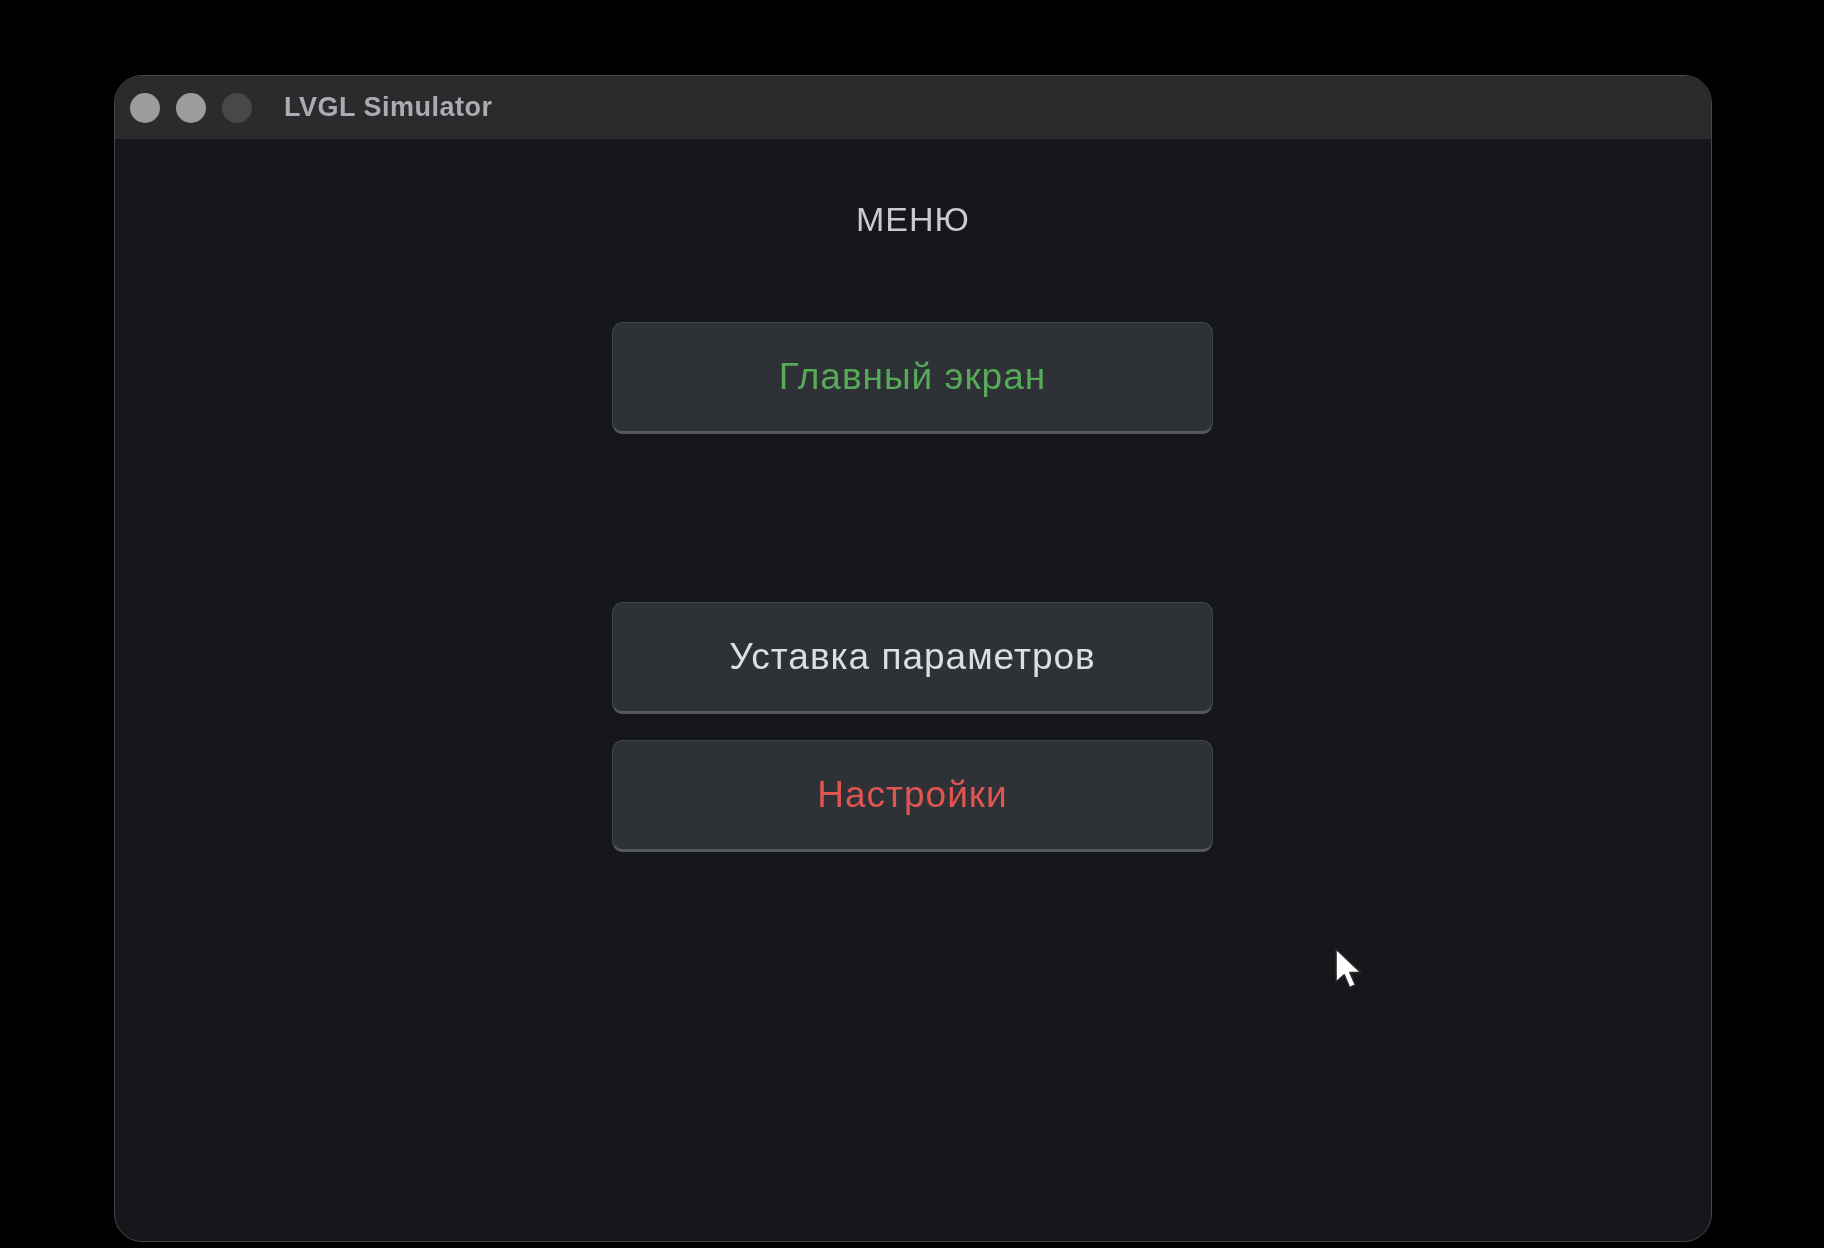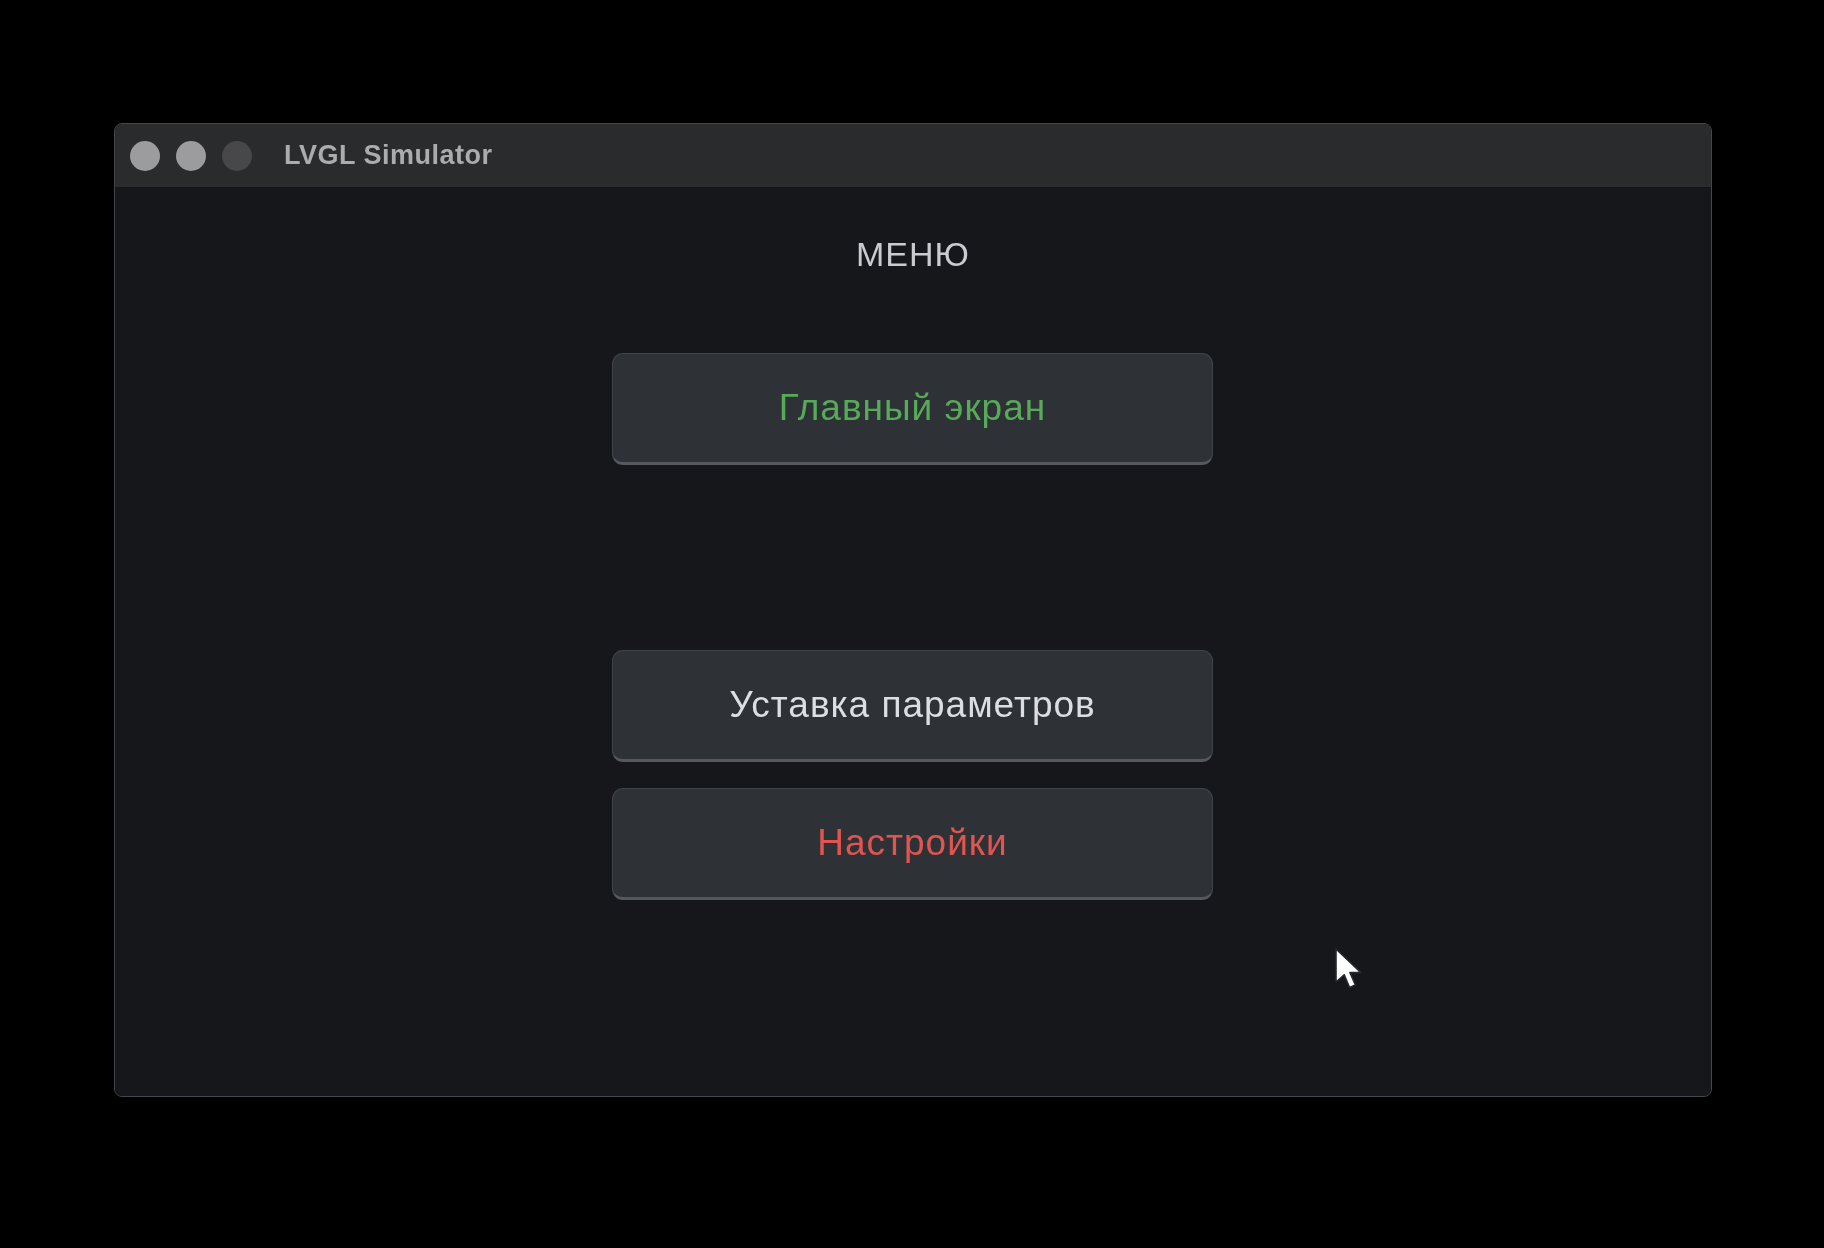--- a/index.html
+++ b/index.html
@@ -11,27 +11,26 @@
     overflow: hidden;
     font-family: "Liberation Sans", sans-serif;
   }
 
   
   .app-window {
     position: absolute;
     left: 114px;
     top: 75px;
     width: 1598px;
-    height: 974px;
+    height: 1167px;
     background: #15171b;
     border: 1px solid #43464c;
-    border-radius: 8px;
+    border-radius: 28px;
     box-sizing: border-box;
     overflow: hidden;
-    margin-top: 48px;
   }
 
   
   .titlebar {
     height: 63px;
     background: #2a2b2d;
     display: flex;
     align-items: center;
     padding-left: 15px;
     box-sizing: border-box;
@@ -57,21 +56,21 @@
 
   
   .screen {
     position: relative;
     width: 100%;
     height: 960px;
     background: #15171b;
   }
   .menu-title {
     position: absolute;
-    top: 48px;
+    top: 61px;
     left: 0;
     right: 0;
     text-align: center;
     font-size: 34px;
     font-weight: 500;
     color: #c9cbd0;
     letter-spacing: 1px;
   }
 
   .menu-button {
@@ -86,21 +85,21 @@
     border-radius: 11px;
     display: flex;
     align-items: center;
     justify-content: center;
     font-size: 37px;
     font-weight: 500;
     letter-spacing: 1px;
     cursor: default;
     white-space: nowrap;
   }
-  .btn-1 { top: 166px; }
+  .btn-1 { top: 183px; }
   .btn-2 { top: 323px; }
   .btn-3 { top: 463px; }
   .btn-4 { top: 601px; }
 
   
   .mouse-cursor {
     position: absolute;
     left: 1335px;
     top: 948px;
     width: 28px;

